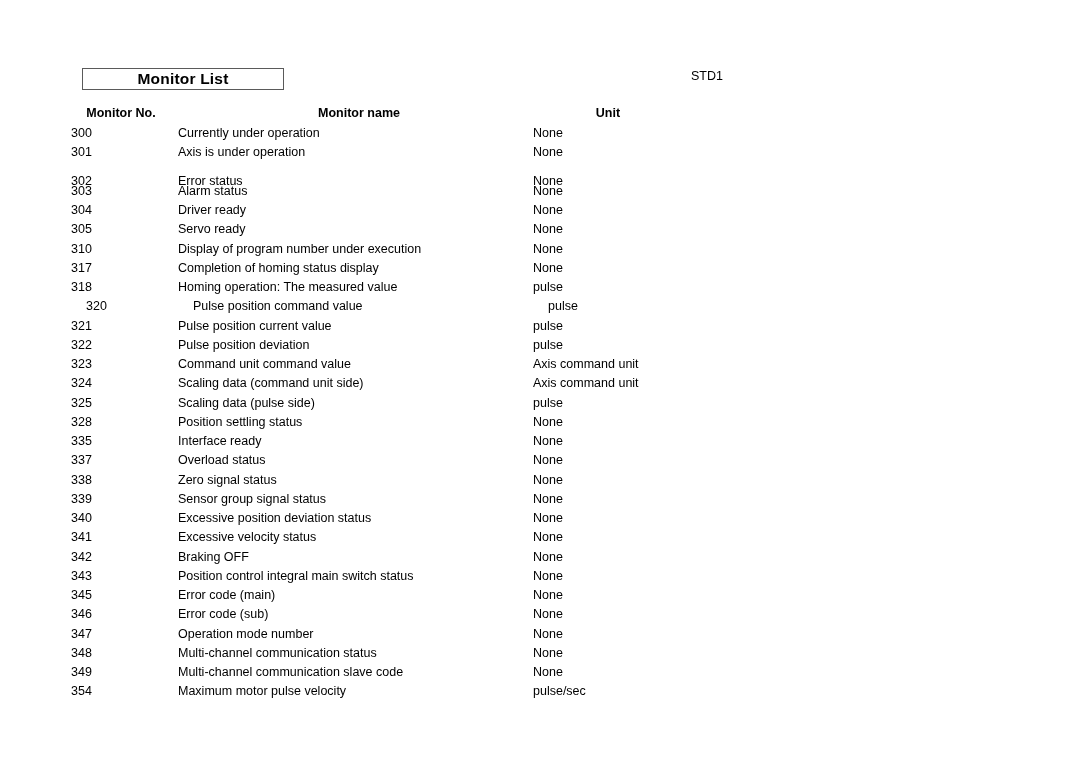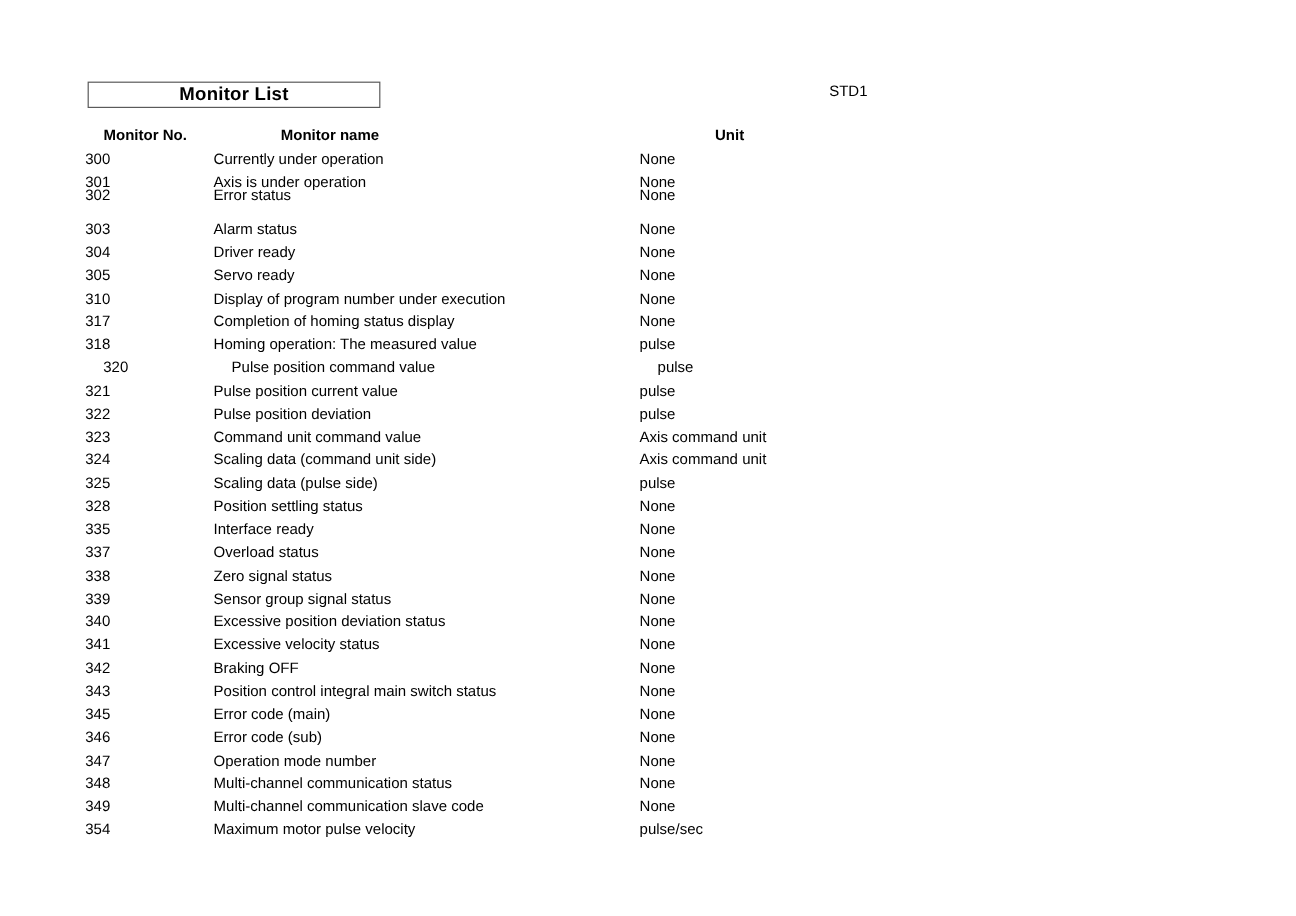--- a/index.html
+++ b/index.html
@@ -20,23 +20,23 @@
 
   .page {
     position: absolute;
     inset: 0;
     background: #ffffff;
   }
 
   
   .title-box {
     position: absolute;
-    left: 73px;
+    left: 82px;
     top: 68px;
-    width: 244px;
+    width: 202px;
     height: 22px;
     box-sizing: border-box;
     border: 1px solid #5a5a5a;
     display: flex;
     align-items: center;
     justify-content: center;
     background: #ffffff;
     text-align: right;
   }
   .title-box-text {
@@ -99,22 +99,23 @@
     text-align: left;
   }
 
   
   .head-row .col-no {
     left: 71px;
     width: 100px;
     text-align: center;
   }
   .head-row .col-name {
-    left: 234px;
+    left: 259px;
     width: 200px;
+    text-align: center;
   }
   .head-row .col-unit {
     left: 558px;
     width: 100px;
     text-align: center;
   }
 </style>
 </head>
 <body>
 
@@ -138,21 +139,21 @@
         <div class="row" style="top: 126px;">
           <span class="cell col-no">300</span>
           <span class="cell col-name">Currently under operation</span>
           <span class="cell col-unit">None</span>
         </div>
         <div class="row" style="top: 145.25px; padding-left: 12px;">
           <span class="cell col-no">301</span>
           <span class="cell col-name">Axis is under operation</span>
           <span class="cell col-unit">None</span>
         </div>
-        <div class="row" style="top: 156px; padding-left: 12px;">
+        <div class="row" style="top: 174px; padding-left: 12px;">
           <span class="cell col-no">302</span>
           <span class="cell col-name">Error status</span>
           <span class="cell col-unit">None</span>
         </div>
         <div class="row" style="top: 183.75px;">
           <span class="cell col-no">303</span>
           <span class="cell col-name">Alarm status</span>
           <span class="cell col-unit">None</span>
         </div>
         <div class="row" style="top: 203px;">

